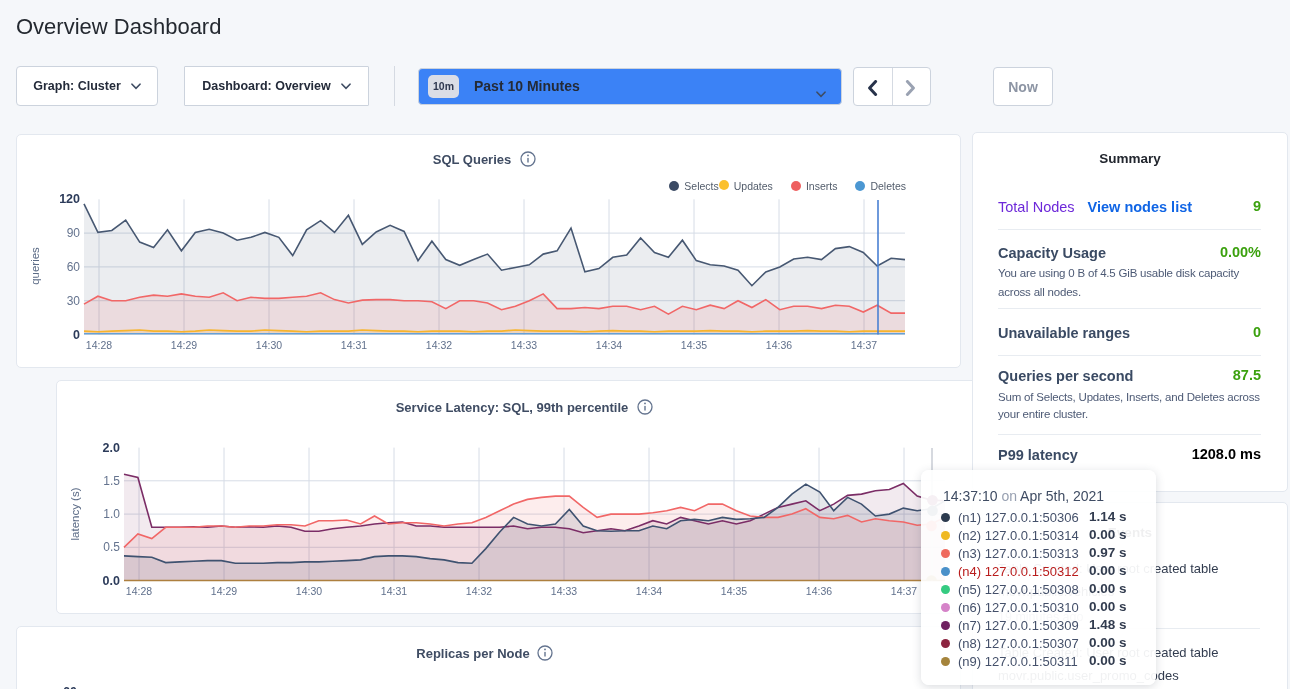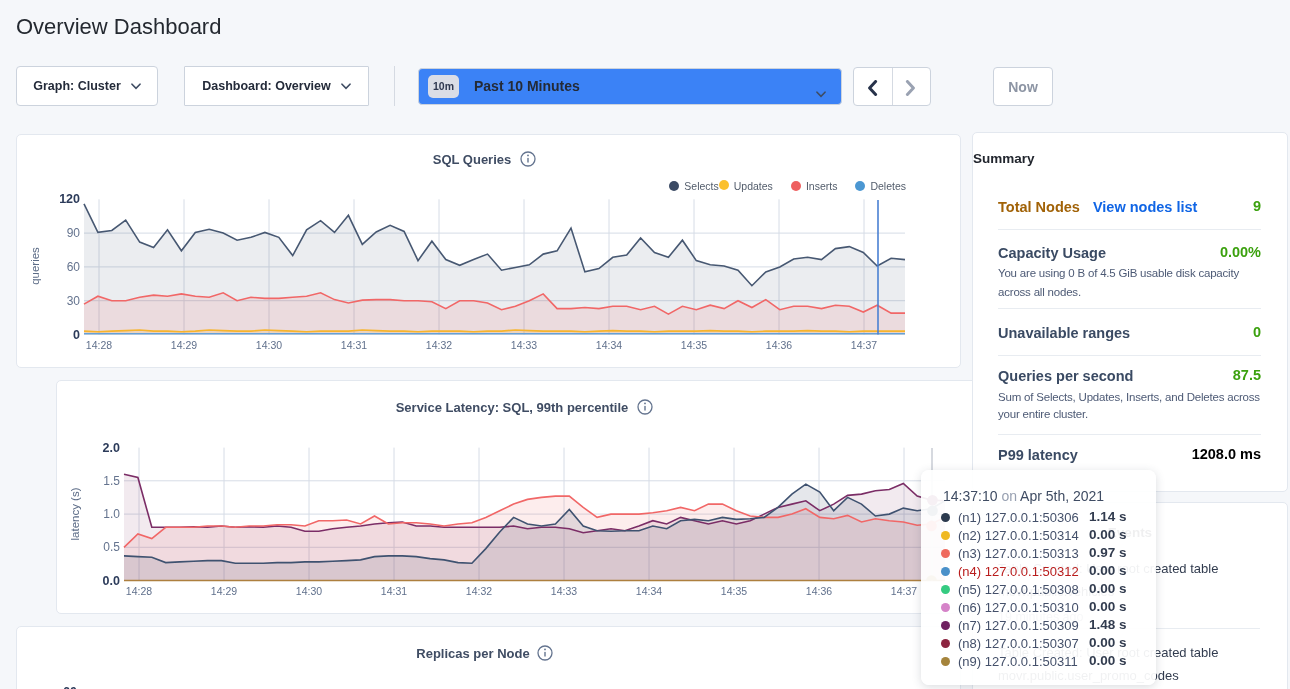--- a/index.html
+++ b/index.html
@@ -164,22 +164,22 @@
       <span style="font-weight:bold;font-size:13px;color:#3f4c63">Replicas per Node</span>
       <svg width="16" height="16" viewBox="0 0 16 16" style="flex:none">
         <circle cx="8" cy="8" r="7" fill="none" stroke="#64748f" stroke-width="1.3"></circle>
         <rect x="7.3" y="6.7" width="1.4" height="5" rx="0.7" fill="#64748f"></rect>
         <circle cx="8" cy="4.4" r="0.9" fill="#64748f"></circle>
       </svg>
     </div>
     <div style="position:absolute;left:46px;top:58px;font-size:12.5px;font-weight:bold;color:#2c3b5a">60</div>
   </div>
 <div style="position:absolute;left:972px;top:132px;width:316px;height:360px;background:#fff;border:1px solid #e3e8ef;border-radius:5px;">
-    <div style="position:absolute;left:0;right:0;top:18px;text-align:left;font-weight:bold;font-size:13.5px;color:#22262e">Summary</div>
-    <div style="position:absolute;left:25px;right:26px;top:65px;height:16px"><span style="font-weight:bold;font-size:14.5px;color:#a16207">Total Nodes</span><a style="font-weight:bold;font-size:14.5px;color:#1065e5;text-decoration:none;margin-left:13px">View nodes list</a><span style="position:absolute;right:0;top:0;font-weight:bold;font-size:14.5px;color:#3ba10e">9</span></div>
+    <div style="position:absolute;left:0;right:0;top:18px;text-align:center;font-weight:bold;font-size:13.5px;color:#22262e">Summary</div>
+    <div style="position:absolute;left:25px;right:26px;top:65px;height:16px"><span style="font-weight:normal;font-size:14.5px;color:#6d28d9">Total Nodes</span><a style="font-weight:bold;font-size:14.5px;color:#1065e5;text-decoration:none;margin-left:13px">View nodes list</a><span style="position:absolute;right:0;top:0;font-weight:bold;font-size:14.5px;color:#3ba10e">9</span></div>
     <div style="position:absolute;left:25px;right:26px;top:96px;border-top:1px solid #e8ecf1"></div>
     <div style="position:absolute;left:25px;right:26px;top:111px;height:16px"><span style="font-weight:bold;font-size:14.5px;color:#3a4a63">Capacity Usage</span><span style="position:absolute;right:0;top:0;font-weight:bold;font-size:14.5px;color:#3ba10e">0.00%</span></div>
     <div style="position:absolute;left:25px;right:10px;top:134px;font-size:11.5px;letter-spacing:-0.2px;color:#4d5a75;white-space:nowrap">You are using 0 B of 4.5 GiB usable disk capacity</div>
     <div style="position:absolute;left:25px;right:10px;top:153px;font-size:11.5px;letter-spacing:-0.2px;color:#4d5a75;white-space:nowrap">across all nodes.</div>
     <div style="position:absolute;left:25px;right:26px;top:175px;border-top:1px solid #e8ecf1"></div>
     <div style="position:absolute;left:25px;right:26px;top:191px;height:16px"><span style="font-weight:bold;font-size:14.5px;color:#3a4a63">Unavailable ranges</span><span style="position:absolute;right:0;top:0;font-weight:bold;font-size:14.5px;color:#3ba10e">0</span></div>
     <div style="position:absolute;left:25px;right:26px;top:222px;border-top:1px solid #e8ecf1"></div>
     <div style="position:absolute;left:25px;right:26px;top:234px;height:16px"><span style="font-weight:bold;font-size:14.5px;color:#3a4a63">Queries per second</span><span style="position:absolute;right:0;top:0;font-weight:bold;font-size:14.5px;color:#3ba10e">87.5</span></div>
     <div style="position:absolute;left:25px;right:10px;top:258px;font-size:11.5px;letter-spacing:-0.2px;color:#4d5a75;white-space:nowrap">Sum of Selects, Updates, Inserts, and Deletes across</div>
     <div style="position:absolute;left:25px;right:10px;top:275px;font-size:11.5px;letter-spacing:-0.2px;color:#4d5a75;white-space:nowrap">your entire cluster.</div>

